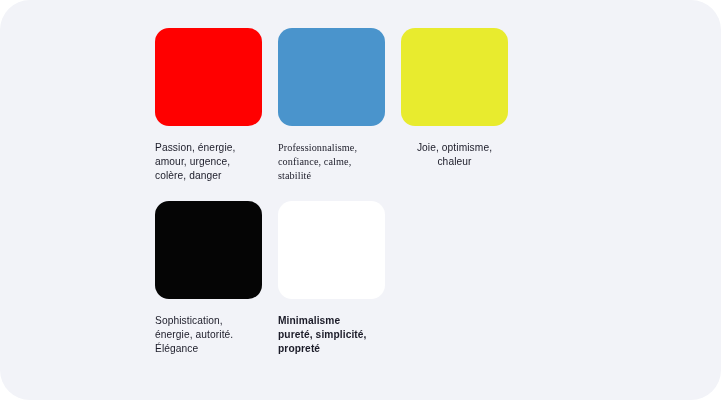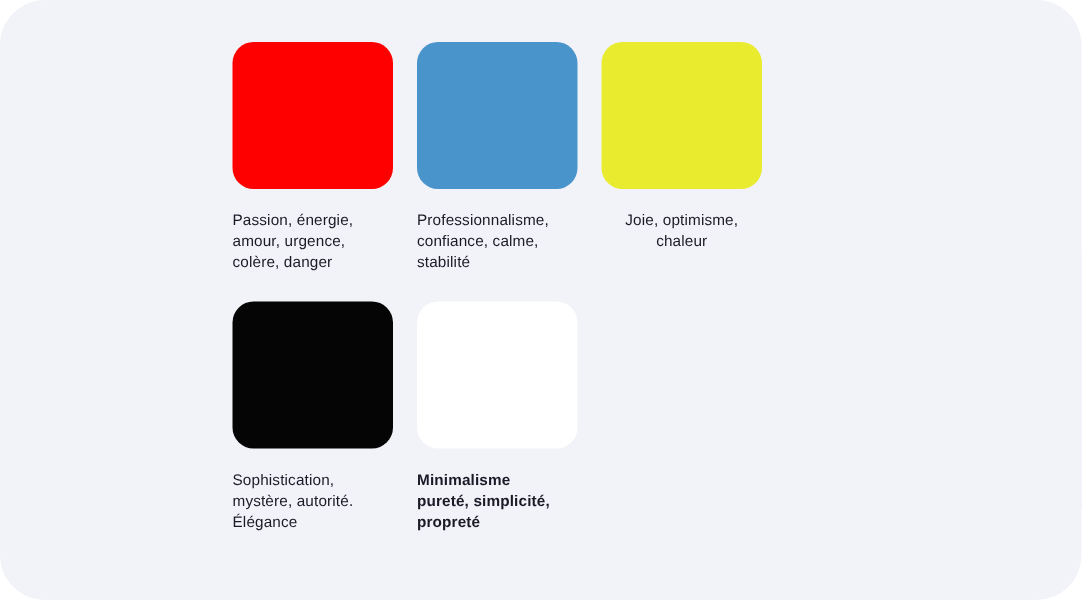--- a/index.html
+++ b/index.html
@@ -77,36 +77,36 @@
 
       <div class="cell">
         <div class="swatch" style="background-color: rgb(255, 0, 0);"></div>
         <div class="caption" style="color: rgb(27, 27, 40);">Passion, énergie,
 amour, urgence,
 colère, danger</div>
       </div>
 
       <div class="cell">
         <div class="swatch" style="background-color: rgb(74, 148, 204);"></div>
-        <div class="caption" style="color: rgb(27, 27, 40);">Professionnalisme,
+        <div class="caption" style="color: rgb(27, 27, 40); font-family: Liberation Serif, serif;">Professionnalisme,
 confiance, calme,
 stabilité</div>
       </div>
 
       <div class="cell">
         <div class="swatch" style="background-color: rgb(232, 235, 46);"></div>
         <div class="caption" style="color: rgb(27, 27, 40); text-align: center;">Joie, optimisme,
 chaleur</div>
       </div>
 
 
       <div class="cell">
         <div class="swatch" style="background-color: rgb(5, 5, 5);"></div>
         <div class="caption" style="color: rgb(27, 27, 40);">Sophistication,
-mystère, autorité.
+énergie, autorité.
 Élégance</div>
       </div>
 
       <div class="cell">
         <div class="swatch" style="background-color: rgb(255, 255, 255);"></div>
         <div class="caption" style="color: rgb(27, 27, 40); font-weight: bold;">Minimalisme
 pureté, simplicité,
 propreté</div>
       </div>
 

